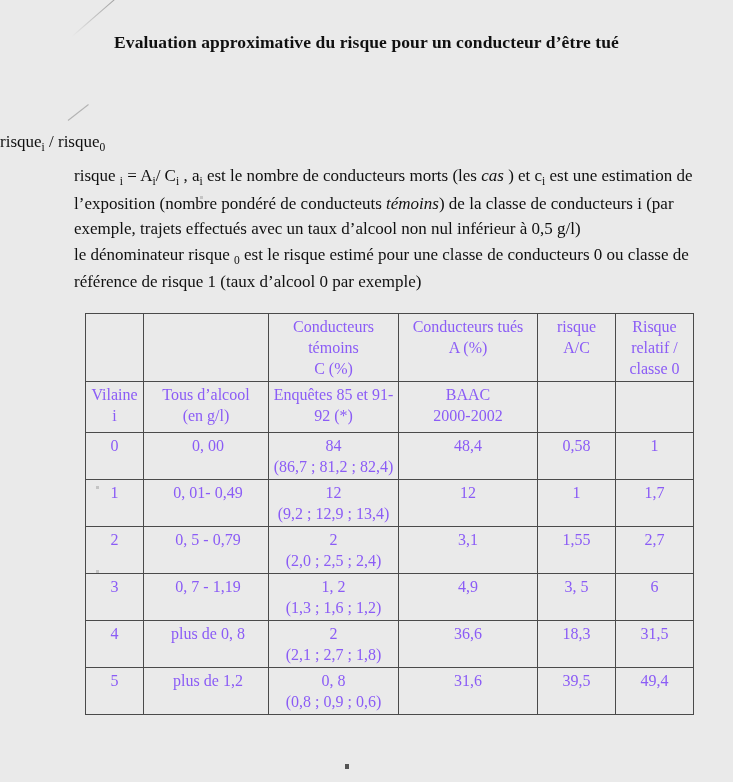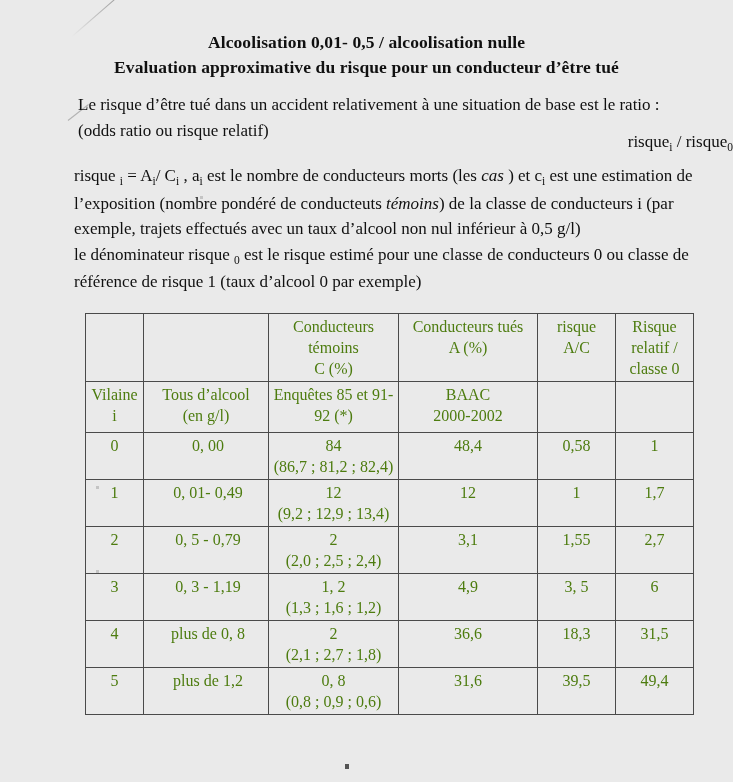--- a/index.html
+++ b/index.html
@@ -77,21 +77,21 @@
     letter-spacing: 0.1px;
   }
 
   
   .para {
     position: absolute;
     font-size: 17px;
     line-height: 25.5px;
   }
   #p-intro  { left: 78px;  top: 92px;  width: 625px; }
-  #p-ratio  { left: 0;     top: 129px; width: 733px; text-align: right; }
+  #p-ratio  { left: 0;     top: 129px; width: 733px; text-align: left; }
   #p-defs   { left: 74px;  top: 163px; width: 625px; }
 
   .ital { font-style: italic; text-align: right; }
   sub {
     font-size: 11.5px;
     vertical-align: baseline;
     position: relative;
     top: 4px;
   }
   .ratio-text { font-size: 17px; }
@@ -109,21 +109,21 @@
     table-layout: fixed;
     background: transparent;
   }
   table.data td {
     border: 1px solid #4a4a4a;
     font-size: 16px;
     line-height: 21px;
     padding: 2px 4px;
     vertical-align: top;
     text-align: center;
-    color: #4d7c0f;
+    color: #8b5cf6;
   }
   table.data td.left {
     text-align: center;
     padding-left: 8px;
   }
   .c0 { width: 58px; }
   .c1 { width: 125px; }
   .c2 { width: 130px; }
   .c3 { width: 139px; }
   .c4 { width: 78px; }
@@ -151,28 +151,23 @@
 <div class="page">
 
   <div class="artifact-streak"></div>
   <div class="artifact-streak2"></div>
   <div class="artifact-dust" style="left:200px; top:196px;"></div>
   <div class="artifact-dust" style="left:96px; top:486px;"></div>
   <div class="artifact-dust" style="left:96px; top:570px;"></div>
   <div class="artifact-speck"></div>
 
   <div class="title-block">
-    <div class="title-line">Alcoolisation  0,01- 0,5  / alcoolisation nulle</div>
     <div class="title-line">Evaluation approximative du risque pour un conducteur d’être tué</div>
   </div>
 
-  <div class="para" id="p-intro">
-    <div>Le risque d’être tué dans un accident relativement à une situation de base est le ratio :</div>
-    <div>(odds ratio ou risque relatif)</div>
-  </div>
 
   <div class="para" id="p-ratio">
     <span class="ratio-text">risque</span><sub>i</sub><span> / </span><span class="ratio-text">risque</span><sub>0</sub>
   </div>
 
   <div class="para" id="p-defs">
     <span>risque </span><sub>i</sub><span> = A</span><sub>i</sub><span>/ C</span><sub>i</sub><span> ,  a</span><sub>i</sub><span>  est le nombre de conducteurs morts (les </span><span class="ital">cas</span><span> ) et c</span><sub>i</sub><span> est une estimation de l’exposition (nombre pondéré de conducteuts </span><span class="ital">témoins</span><span>) de la classe de conducteurs i (par exemple, trajets effectués avec un taux d’alcool  non nul inférieur  à 0,5 g/l)</span>
     <br>
     <span>le dénominateur risque </span><sub>0</sub><span> est le risque estimé pour une classe de conducteurs 0 ou classe de référence de risque 1 (taux d’alcool 0 par exemple)</span>
   </div>
@@ -262,21 +257,21 @@
             <span class="sub-line">2</span>
             <span class="sub-line">(2,0 ; 2,5 ; 2,4)</span>
           </td>
           <td class="datarow">3,1</td>
           <td class="datarow">1,55</td>
           <td class="datarow">2,7</td>
         </tr>
 
         <tr>
           <td class="datarow">3</td>
-          <td class="datarow left">0, 3 - 1,19</td>
+          <td class="datarow left">0, 7 - 1,19</td>
           <td class="datarow">
             <span class="sub-line">1, 2</span>
             <span class="sub-line">(1,3 ; 1,6 ; 1,2)</span>
           </td>
           <td class="datarow">4,9</td>
           <td class="datarow">3, 5</td>
           <td class="datarow">6</td>
         </tr>
 
         <tr>

